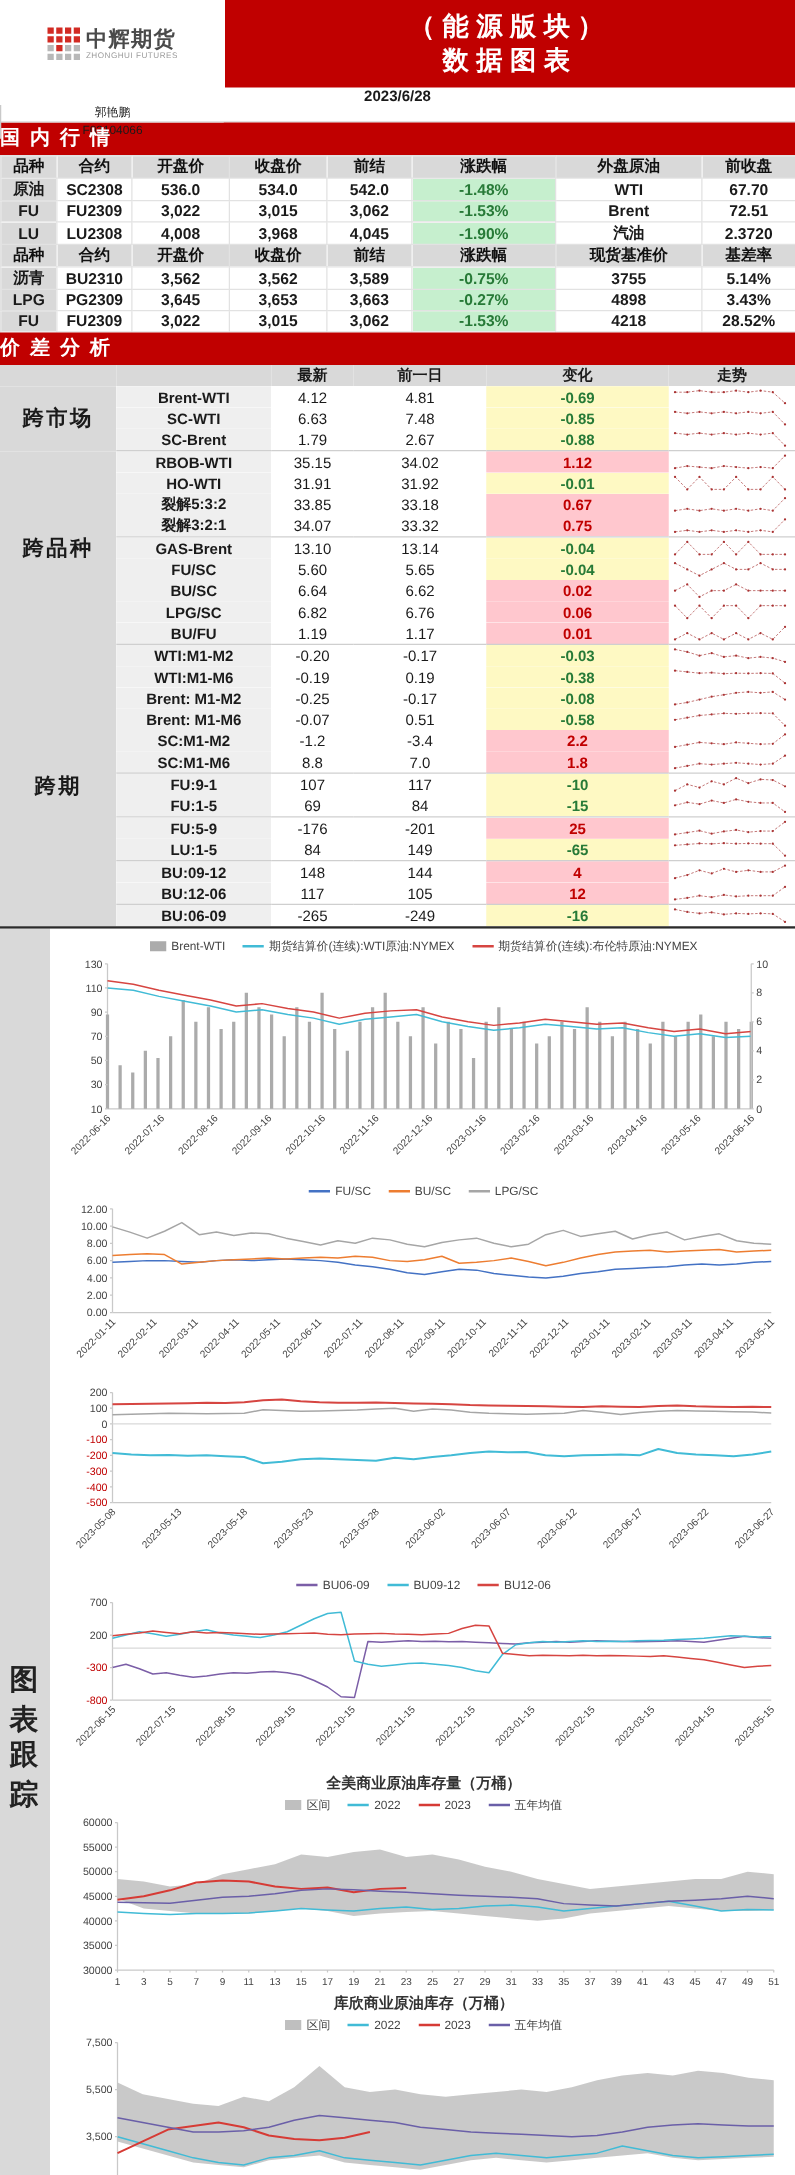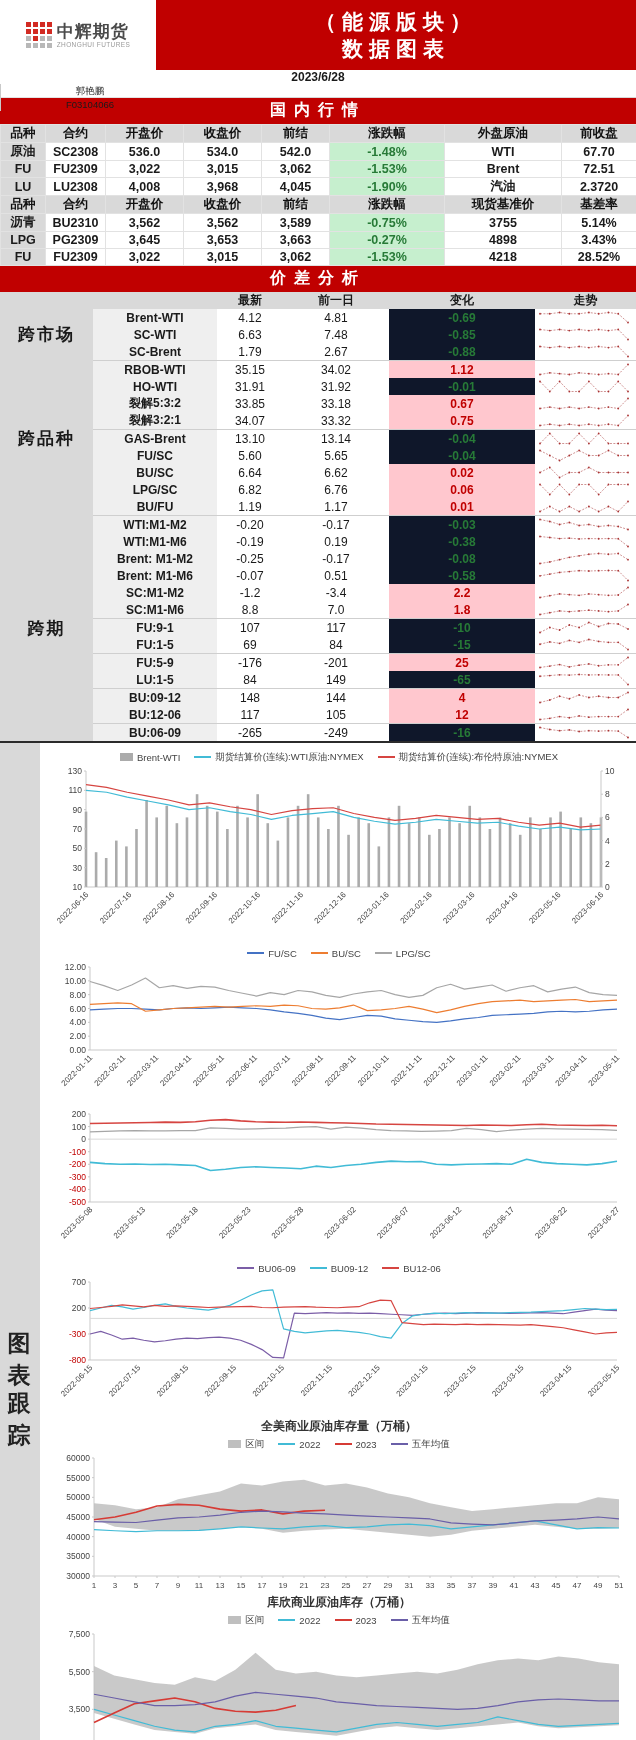--- a/index.html
+++ b/index.html
@@ -1,51 +1,51 @@
 <!DOCTYPE html>
 <html><head>
 <meta charset="utf-8">
 <style>
   html,body{margin:0;padding:0;background:#fff;}
   body{width:636px;font-family:"Liberation Sans","DejaVu Sans",sans-serif;color:#1a1a1a;}
   .page{width:636px;overflow:hidden;background:#fff;}
   
   .header{display:flex;height:70px;}
-  .logo{width:156px;display:flex;align-items:center;justify-content:center;gap:5px;background:#fff;}
+  .logo{width:180px;display:flex;align-items:center;justify-content:center;gap:5px;background:#fff;}
   .logo-grid{display:grid;grid-template-columns:repeat(4,5px);grid-auto-rows:5px;gap:2px;}
   .logo-grid i{background:#d22b23;display:block;}
   .logo-grid i.t{background:#b8b8b8;}
   .logo-txt .cn{font-size:17px;font-weight:bold;color:#4a4a4a;letter-spacing:1px;line-height:18px;}
   .logo-txt .en{font-size:6.5px;color:#9a9a9a;letter-spacing:.4px;}
   .banner{flex:1;background:#c00000;color:#fff;text-align:center;display:flex;flex-direction:column;justify-content:center;}
   .banner div{font-size:21px;font-weight:bold;letter-spacing:6px;line-height:27px;}
   .subheader{display:flex;height:27px;border-bottom:1px solid #d8d8d8;flex-direction:column;}
   .sub-left{width:152px;}
   .sub-date{flex:1;display:flex;align-items:center;justify-content:center;font-size:12px;font-weight:bold;}
   .sub-author{width:178px;border-left:1px solid #c9c9c9;display:flex;flex-direction:column;}
   .sub-author div{flex:1;text-align:center;font-size:9.5px;line-height:13px;border-bottom:1px solid #e3e3e3;}
   .sub-author div:last-child{border-bottom:none;}
   
-  .secbar{background:#c00000;color:#fff;text-align:center;font-size:16px;font-weight:bold;letter-spacing:8px;padding:2px 0 3px;}
+  .secbar{background:#c00000;color:#fff;text-align:left;font-size:16px;font-weight:bold;letter-spacing:8px;padding:2px 0 3px;}
   
   table{border-collapse:collapse;width:636px;table-layout:fixed;}
   .dom td,.dom th{height:16px;text-align:center;font-size:12.5px;padding:0 1px;border:1px solid #e2e2e2;overflow:hidden;white-space:nowrap;}
   .dom th{background:#d9d9d9;font-weight:bold;color:#111;}
   .dom td{font-weight:600;}
   .dom td.cat{background:#d9d9d9;font-weight:bold;}
   .dom td.pct{background:#c6efce;color:#277a37;}
   .dom td.ext{font-weight:bold;}
   
   .spr td,.spr th{height:17px;text-align:center;font-size:12px;padding:0 1px;overflow:hidden;white-space:nowrap;}
   .spr th{background:#d9d9d9;font-weight:bold;border:none;}
   .spr td.g{background:#d9d9d9;font-size:17px;font-weight:bold;letter-spacing:2px;margin-left:48px;}
   .spr td.n{background:#efefef;font-weight:bold;font-size:12px;}
   .spr td.v{background:#fff;}
   .spr td.c{font-weight:600;}
-  .spr td.c.down{background:#0f172a;color:#277a37;}
+  .spr td.c.down{background:#fef9c3;color:#277a37;}
   .spr td.c.up{background:#ffc7ce;color:#c00000;}
   .spr td.t{background:#fff;}
   .spr tr.sep td:not(.g){border-bottom:1px solid #cfcfcf;}
   
   .charts{display:flex;border-top:2px solid #2b2b2b;}
   .side-label{width:40px;background:#d9d9d9;display:flex;align-items:center;justify-content:center;
     writing-mode:vertical-lr;font-size:23px;font-weight:bold;letter-spacing:30px;color:#222;padding-top:240px;box-sizing:border-box;}
   .charts-col{flex:1;padding:6px 2px 0 4px;background:#fff;}
   .chart{margin-bottom:2px;}
   .chart .ctitle{text-align:center;font-size:12px;font-weight:bold;color:#333;margin:2px 0 1px;}

